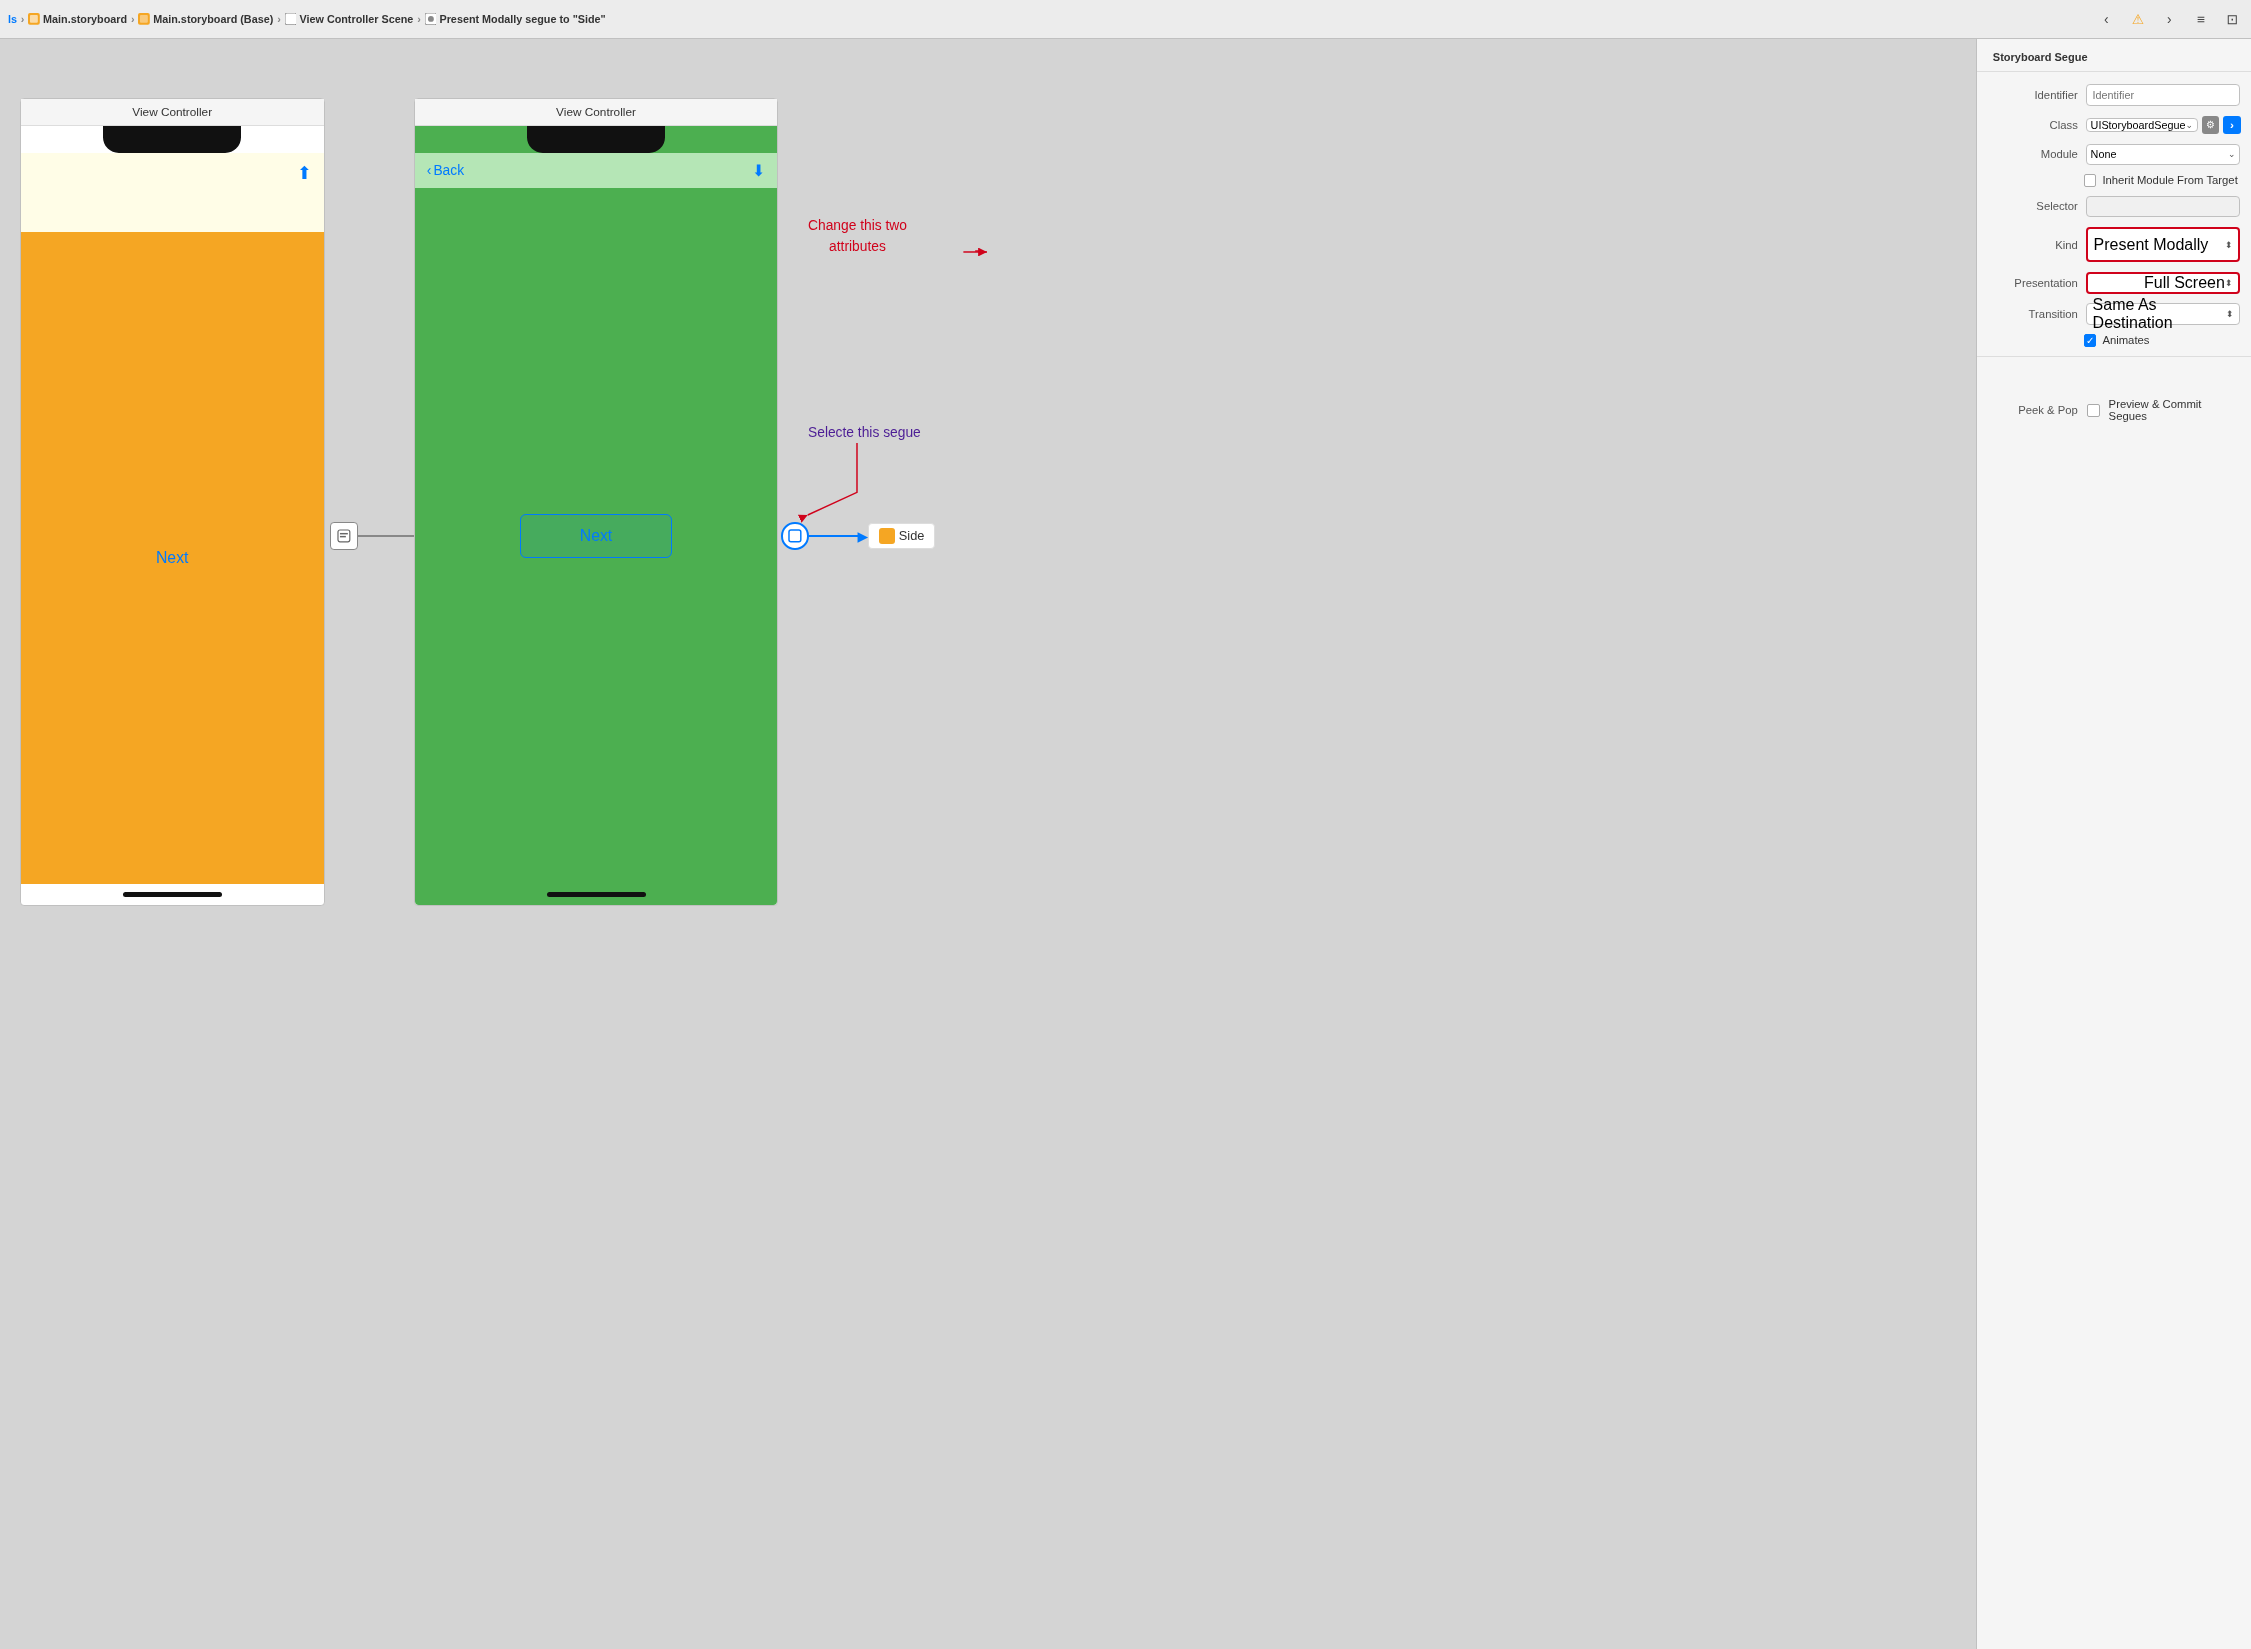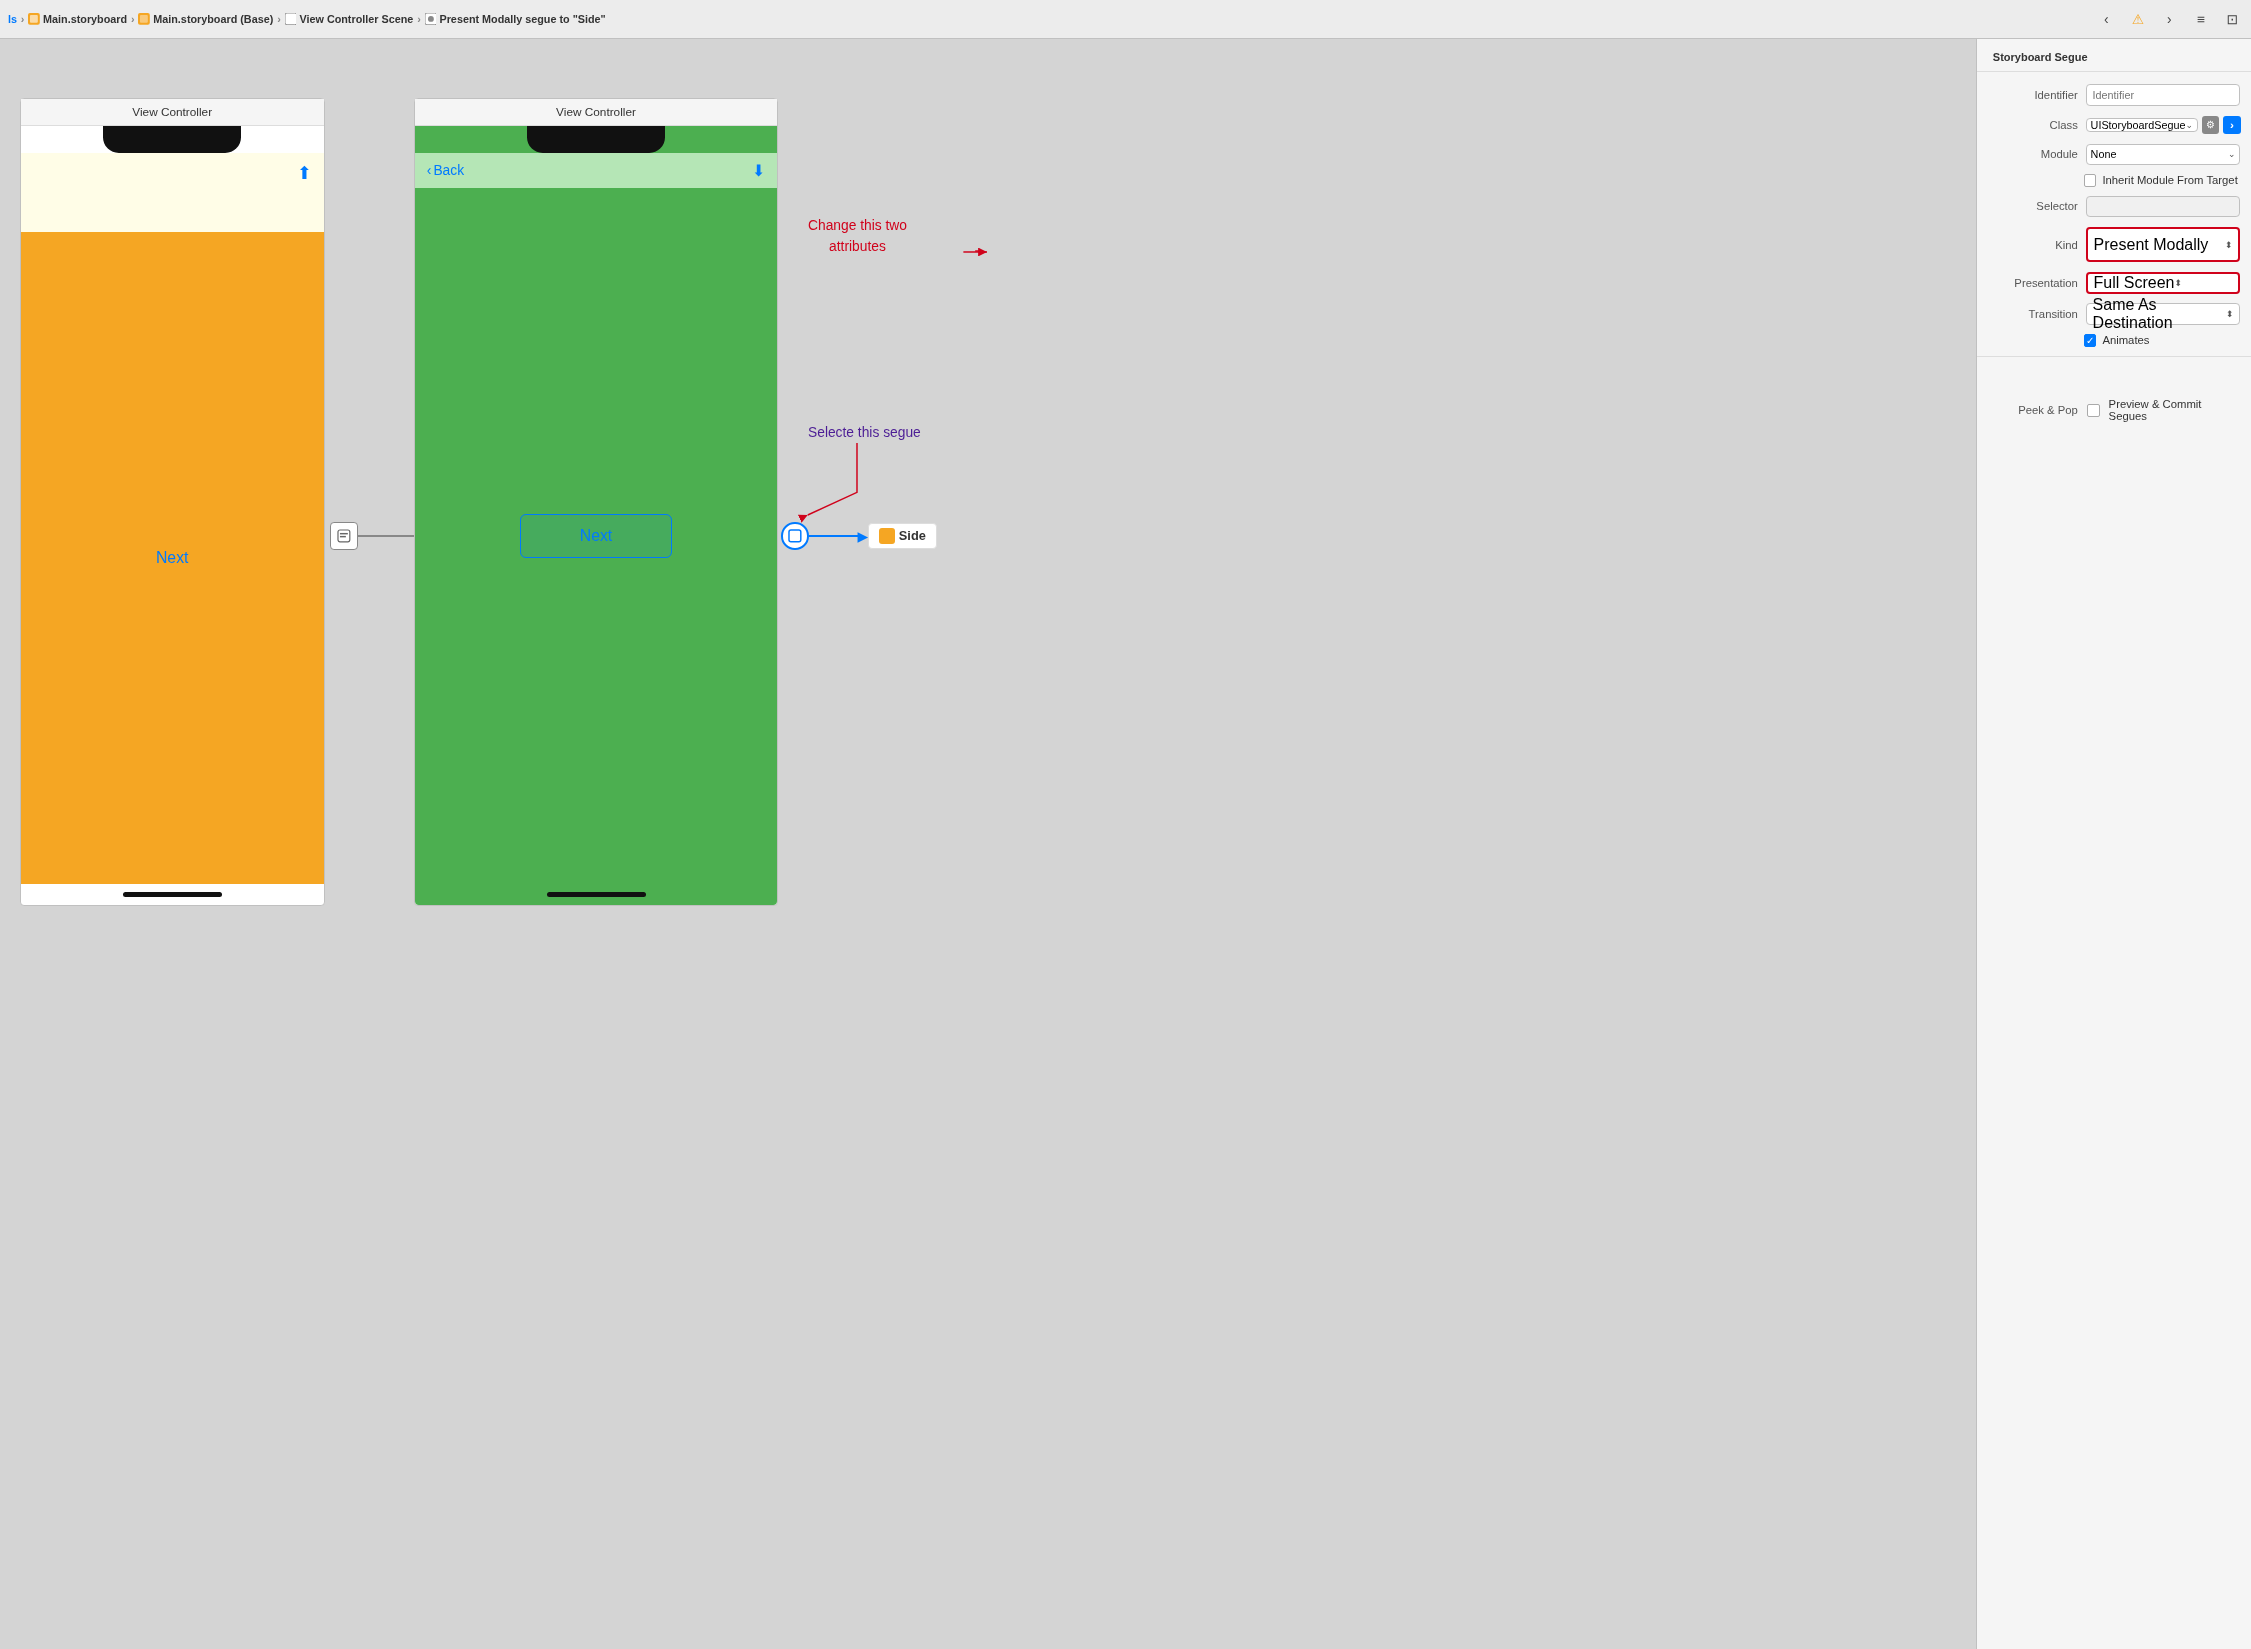--- a/index.html
+++ b/index.html
@@ -250,21 +250,20 @@
     .side-badge {
       background: white;
       border: 1px solid #ddd;
       border-radius: 3.9px;
       padding: 3.9px 9.9px;
       display: flex;
       align-items: center;
       gap: 3.9px;
       font-size: 12.8px;
       color: #333;
-      font-weight: bold;
     }
     .side-icon {
       width: 15.8px;
       height: 15.8px;
       background: #f5a623;
       border-radius: 3px;
       display: flex;
       align-items: center;
       justify-content: center;
       font-size: 8.9px;
@@ -606,21 +605,21 @@
       <div class="inspector-row">
         <div class="inspector-label">Kind</div>
         <div style="flex:1;height:35px;border:2px solid #d0021b;border-radius:3.9px;background:white;display:flex;align-items:center;justify-content:space-between;padding:0 5.9px;">
           <span>Present Modally</span>
           <span style="font-size:8.9px;color:#555;">⬍</span>
         </div>
       </div>
 
       <div class="inspector-row">
         <div class="inspector-label">Presentation</div>
-        <div style="flex:1;height:21.7px;border:2px solid #d0021b;border-radius:3.9px;background:white;display:flex;align-items:center;justify-content:flex-start;padding:0 5.9px;">
+        <div style="flex:1;height:21.7px;border:2px solid #d0021b;border-radius:3.9px;background:white;display:flex;align-items:center;justify-content:flex-end;padding:0 5.9px;">
           <span>Full Screen</span>
           <span style="font-size:8.9px;color:#555;">⬍</span>
         </div>
       </div>
 
       <div class="inspector-row">
         <div class="inspector-label">Transition</div>
         <div style="flex:1;height:21.7px;border:1px solid #c0c0c0;border-radius:3.9px;background:white;display:flex;align-items:center;justify-content:space-between;padding:0 5.9px;">
           <span>Same As Destination</span>
           <span style="font-size:8.9px;color:#555;">⬍</span>

